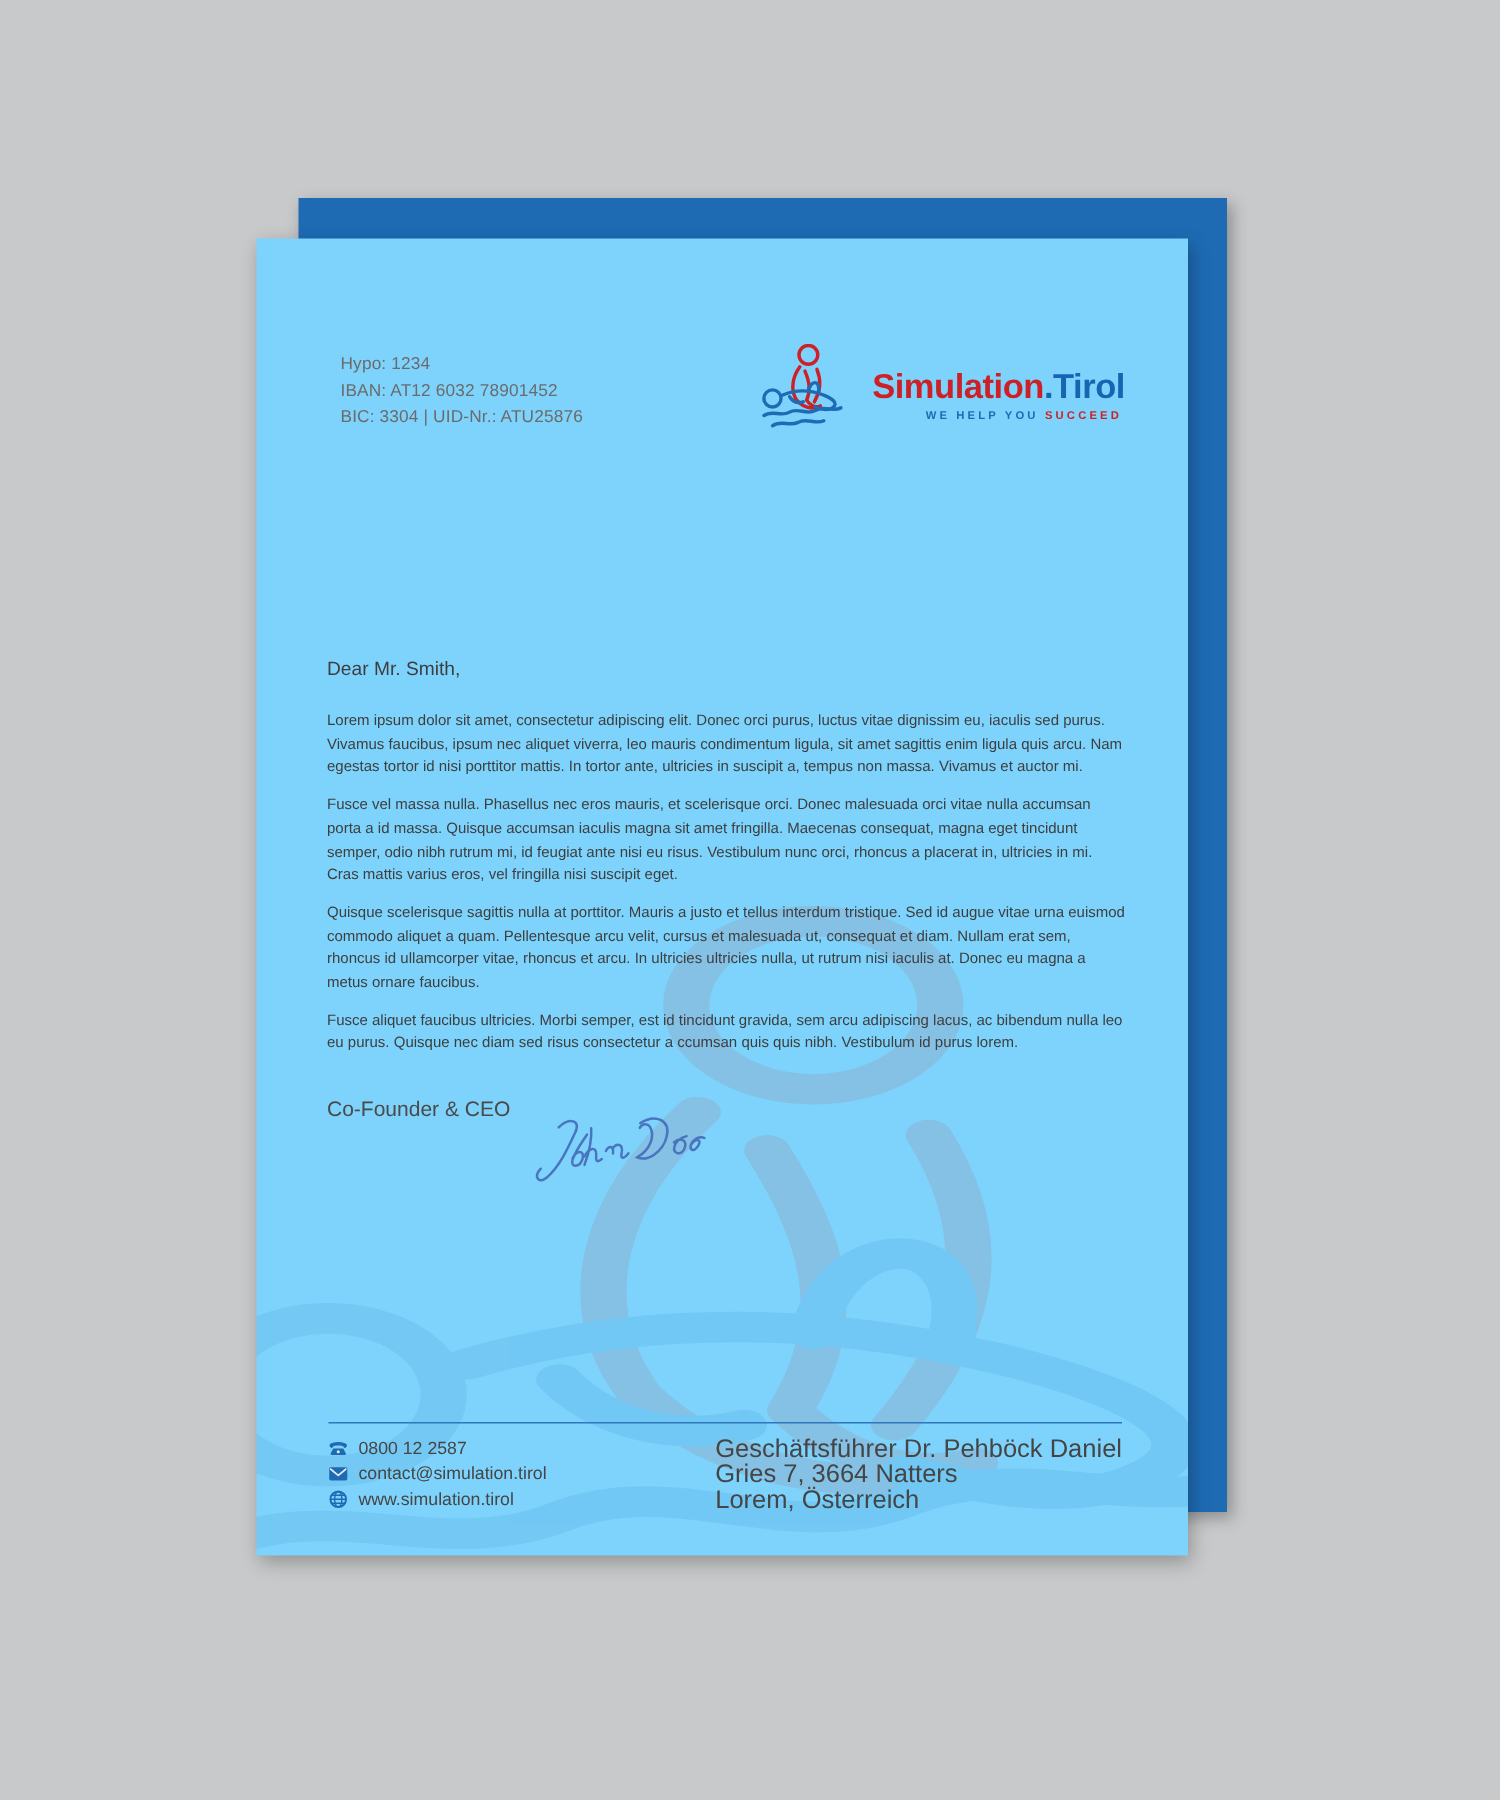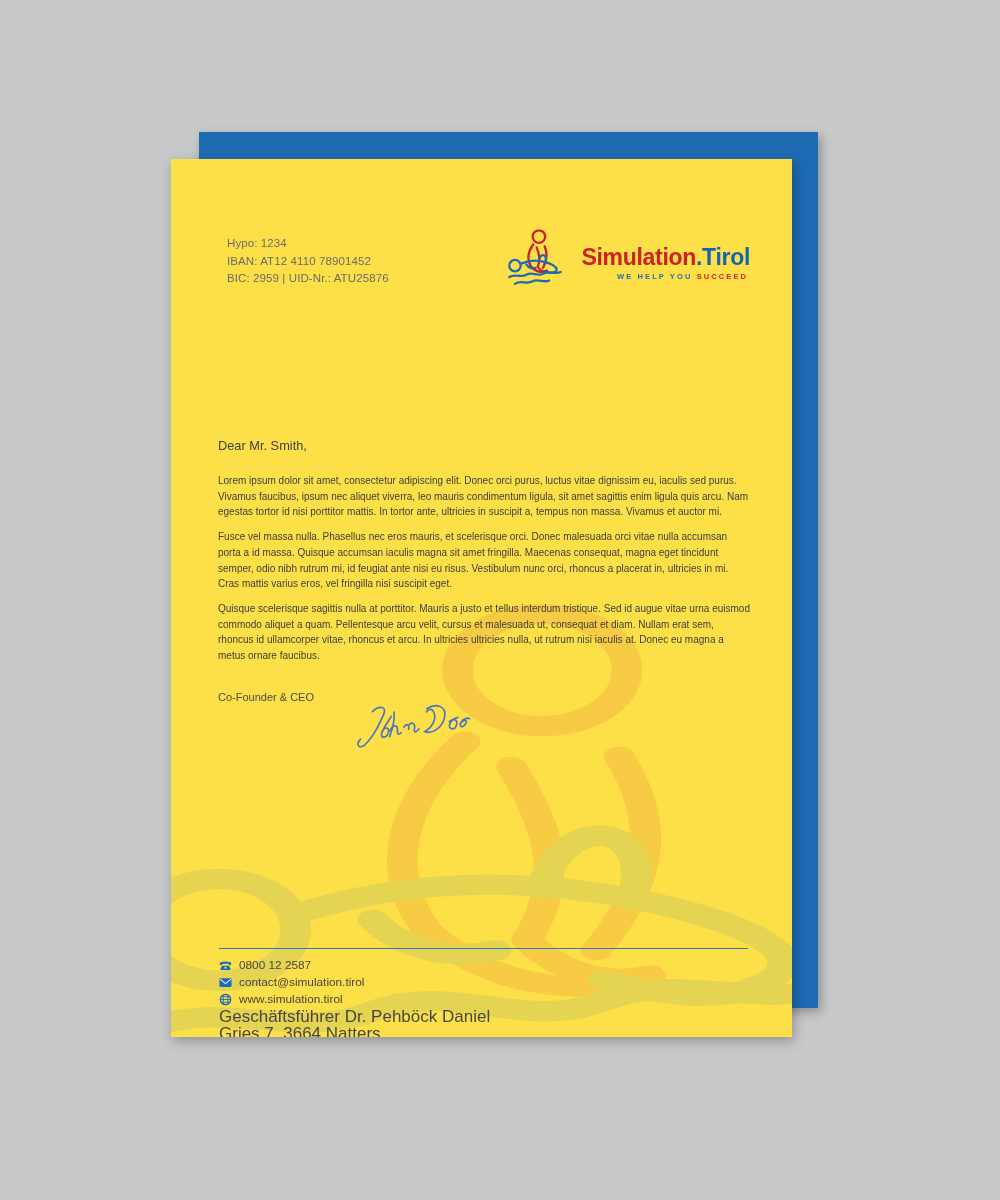--- a/index.html
+++ b/index.html
@@ -12,21 +12,21 @@
   }
   .stage { position:absolute; inset:0; }
 
   .blue-sheet {
     position:absolute; left:199px; top:132px; width:619px; height:876px;
     background:#1e6bb4;
     box-shadow:3px 4px 10px rgba(0,0,0,.30);
   }
   .paper {
     position:absolute; left:171px; top:159px; width:621px; height:878px;
-    background:#fde047;
+    background:#7dd3fc;
     box-shadow:2px 4px 12px rgba(0,0,0,.28);
     overflow:hidden;
   }
 
   
   .watermark {
     position:absolute; left:-60px; top:445px; width:770px; height:560px;
     opacity:.10; pointer-events:none;
   }
 
@@ -45,28 +45,28 @@
   .logo-tagline { font-size:7.5px; font-weight:bold; letter-spacing:2.1px; margin-top:1px; padding-right:2px; white-space:nowrap; }
   .logo-tagline .blue { color:#1e6bb4;margin-left:12px; }
   .logo-tagline .red { color:#cc2127; }
 
   
   .letter { position:absolute; left:47px; top:279px; width:533px; color:#3e3e3e; }
   .salutation { font-size:12.8px; margin-bottom:20px; }
   .letter p { font-size:10px; line-height:15.7px; margin-bottom:9px; text-align:left; }
   .sigblock { margin-top:27px; position:relative; height:70px; }
   .signer-name { font-size:13px; font-weight:bold; color:#3c3c3c; }
-  .signer-title { font-size:11px; color:#4a4a4a; margin-top:2px; }
+  .signer-title { font-size:14px; color:#4a4a4a; margin-top:2px; }
   .signature-svg { position:absolute; left:135px; top:6px; width:118px; height:56px; transform:rotate(-4deg); }
 
   
   .ftr {
     position:absolute; left:48px; right:44px; top:789px;
     border-top:1px solid #2e77bb; padding-top:8px;
-    display:flex; justify-content:space-between; align-items:flex-start;flex-direction:column;
+    display:flex; justify-content:space-between; align-items:flex-start;
   }
   .contact-row { display:flex; align-items:center; font-size:11.8px; color:#454545; line-height:17px; height:17px; }
   .contact-row svg, .contact-row .glyph { width:13px; height:13px; margin-right:7px; flex:0 0 13px; }
   .addr { font-size:17px; color:#454545; line-height:17px; }
 </style>
 </head>
 <body>
 
 <svg width="0" height="0" style="position:absolute">
   <defs>
@@ -97,22 +97,22 @@
 
   <div class="paper">
 
     <svg class="watermark" viewBox="0 0 100 110" preserveAspectRatio="none">
       <use href="#cpr-art"></use>
     </svg>
 
     <div class="hdr">
       <div class="bank">
         <div>Hypo: 1234</div>
-        <div>IBAN: AT12 4110 78901452</div>
-        <div>BIC: 2959 | UID-Nr.: ATU25876</div>
+        <div>IBAN: AT12 6032 78901452</div>
+        <div>BIC: 3304 | UID-Nr.: ATU25876</div>
       </div>
       <div class="logo">
         <svg class="logo-icon" viewBox="0 0 100 110">
           <use href="#cpr-art"></use>
         </svg>
         <div class="logo-textblock">
           <div class="logo-name">
             <span class="red">Simulation</span><span class="blue">.Tirol</span>
           </div>
           <div class="logo-tagline">
@@ -121,20 +121,21 @@
           </div>
         </div>
       </div>
     </div>
 
     <div class="letter">
       <div class="salutation">Dear Mr. Smith,</div>
       <p>Lorem ipsum dolor sit amet, consectetur adipiscing elit. Donec orci purus, luctus vitae dignissim eu, iaculis sed purus. Vivamus faucibus, ipsum nec aliquet viverra, leo mauris condimentum ligula, sit amet sagittis enim ligula quis arcu. Nam egestas tortor id nisi porttitor mattis. In tortor ante, ultricies in suscipit a, tempus non massa. Vivamus et auctor mi.</p>
       <p>Fusce vel massa nulla. Phasellus nec eros mauris, et scelerisque orci. Donec malesuada orci vitae nulla accumsan porta a id massa. Quisque accumsan iaculis magna sit amet fringilla. Maecenas consequat, magna eget tincidunt semper, odio nibh rutrum mi, id feugiat ante nisi eu risus. Vestibulum nunc orci, rhoncus a placerat in, ultricies in mi. Cras mattis varius eros, vel fringilla nisi suscipit eget.</p>
       <p>Quisque scelerisque sagittis nulla at porttitor. Mauris a justo et tellus interdum tristique. Sed id augue vitae urna euismod commodo aliquet a quam. Pellentesque arcu velit, cursus et malesuada ut, consequat et diam. Nullam erat sem, rhoncus id ullamcorper vitae, rhoncus et arcu. In ultricies ultricies nulla, ut rutrum nisi iaculis at. Donec eu magna a metus ornare faucibus.</p>
+      <p>Fusce aliquet faucibus ultricies. Morbi semper, est id tincidunt gravida, sem arcu adipiscing lacus, ac bibendum nulla leo eu purus. Quisque nec diam sed risus consectetur a ccumsan quis quis nibh. Vestibulum id purus lorem.</p>
 
       <div class="sigblock">
         <div class="signer-title">Co-Founder &amp; CEO</div>
         <svg class="signature-svg" viewBox="0 0 230 95">
           <g fill="none" stroke="#4a74be" stroke-width="3.2" stroke-linecap="round">
             <path d="M40,16 C54,4 70,8 61,24 C50,44 38,66 20,80 C9,88 2,78 13,68"></path>
             <path d="M55,58 C61,46 72,48 68,59 C64,70 51,70 55,59 C62,44 70,36 76,28"></path>
             <path d="M82,20 C82,36 75,56 70,67"></path>
             <path d="M71,56 C77,45 88,43 86,56 C85,63 86,66 93,61"></path>
             <path d="M99,51 C103,44 110,44 108,55"></path>

